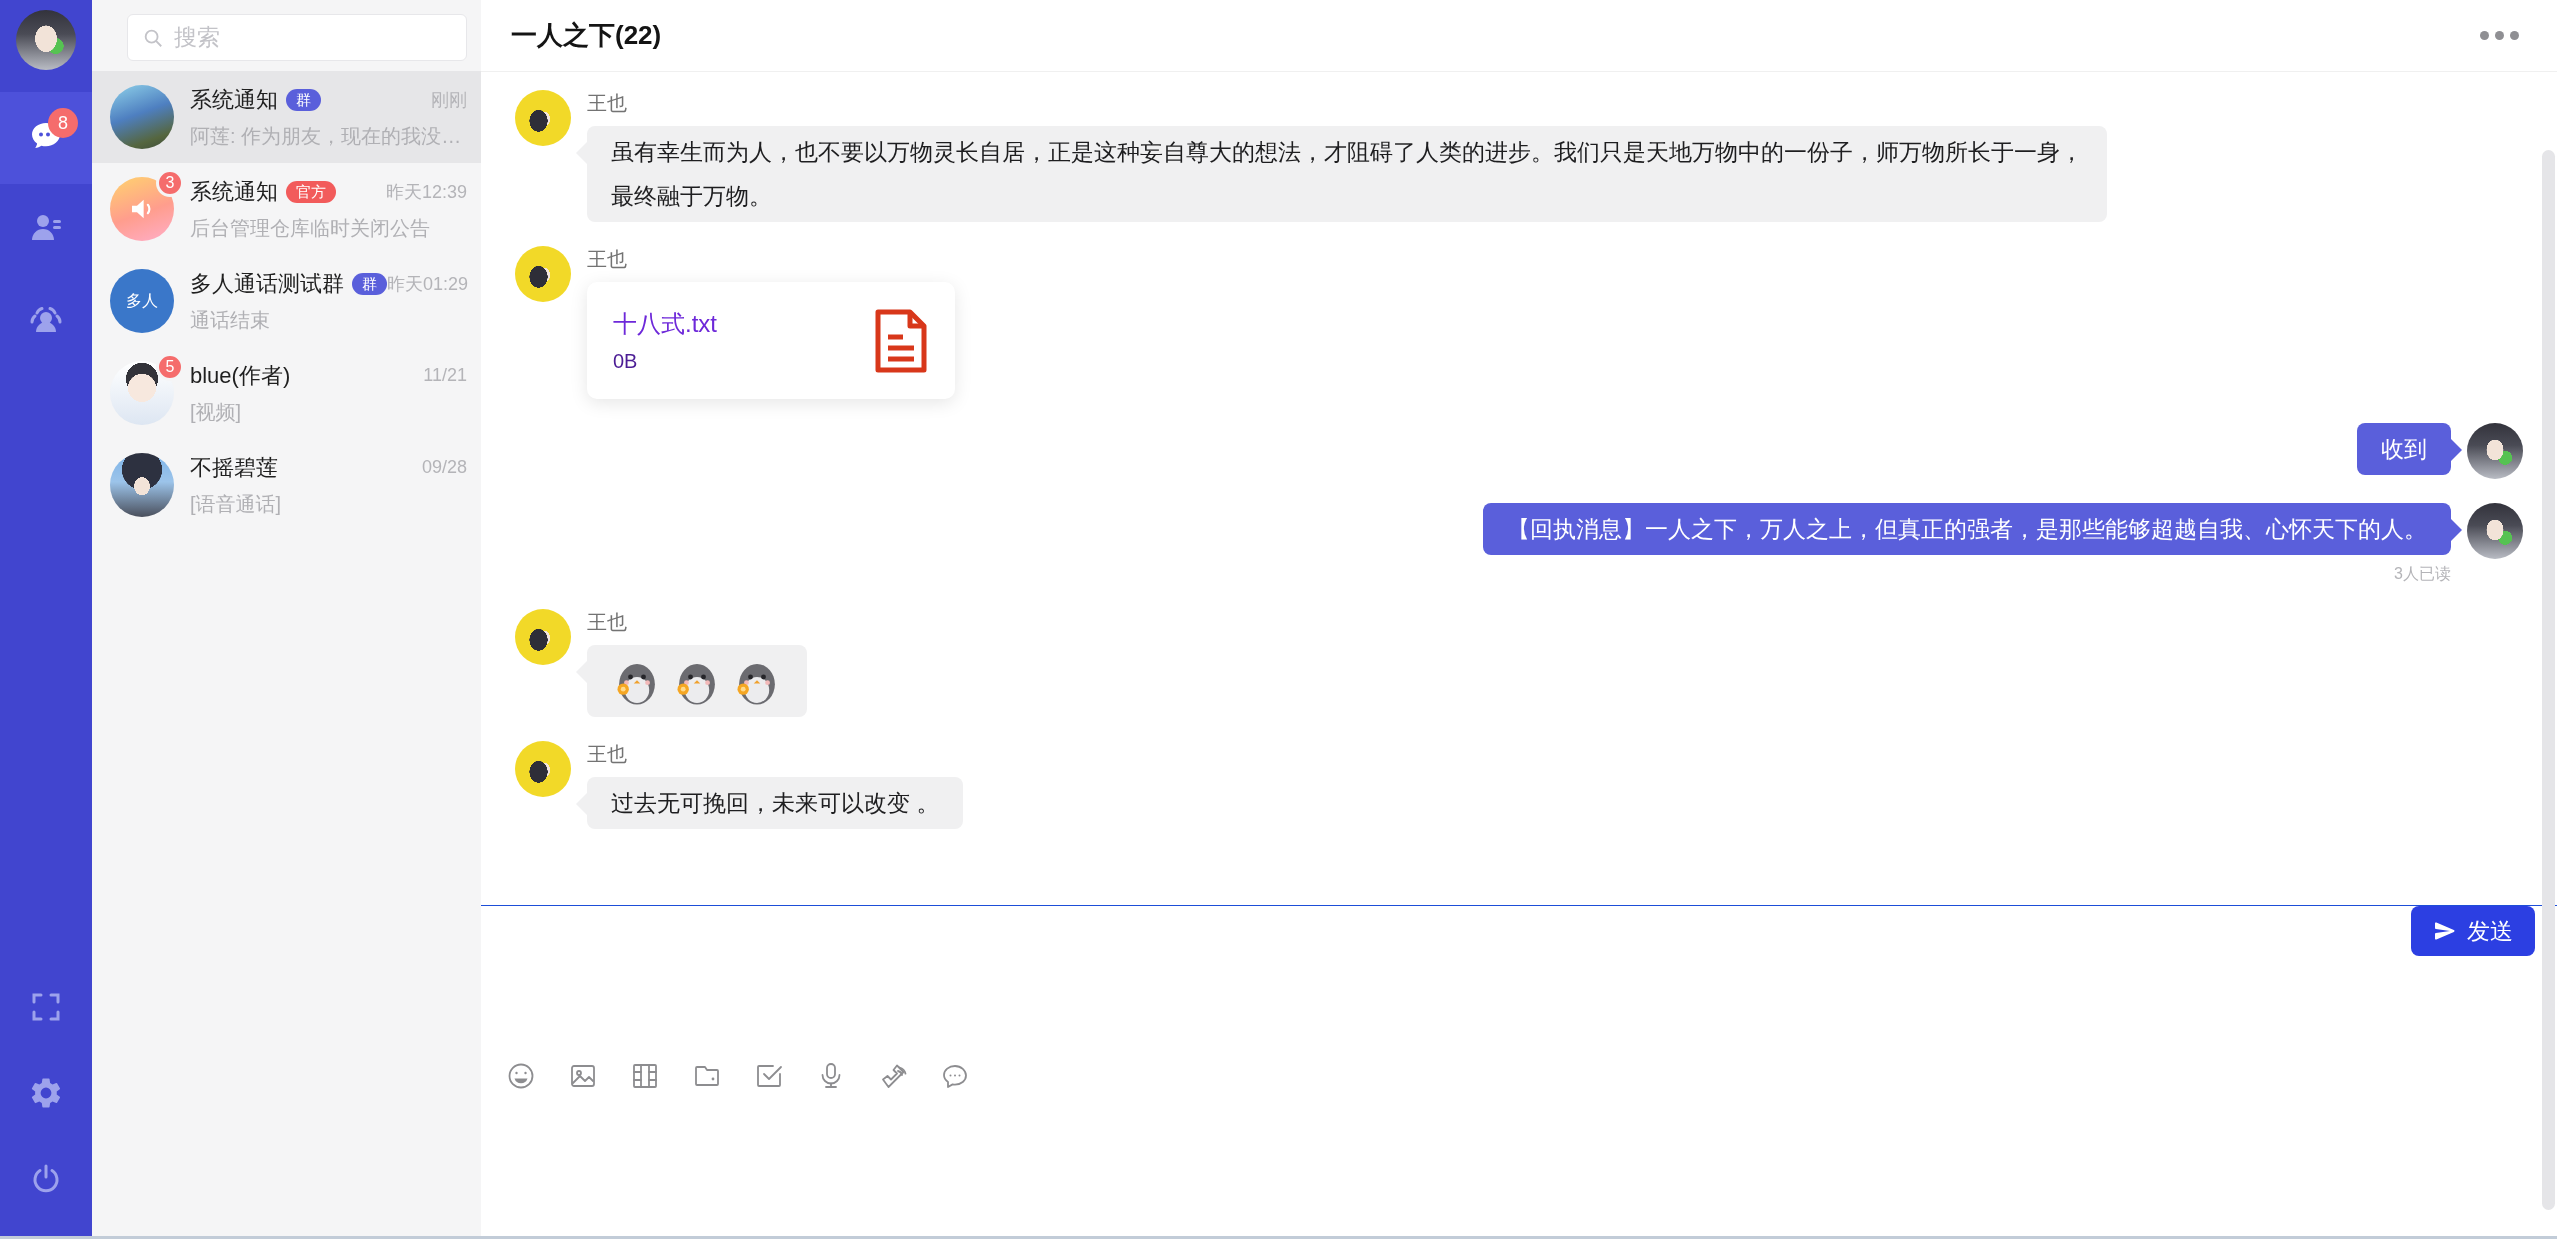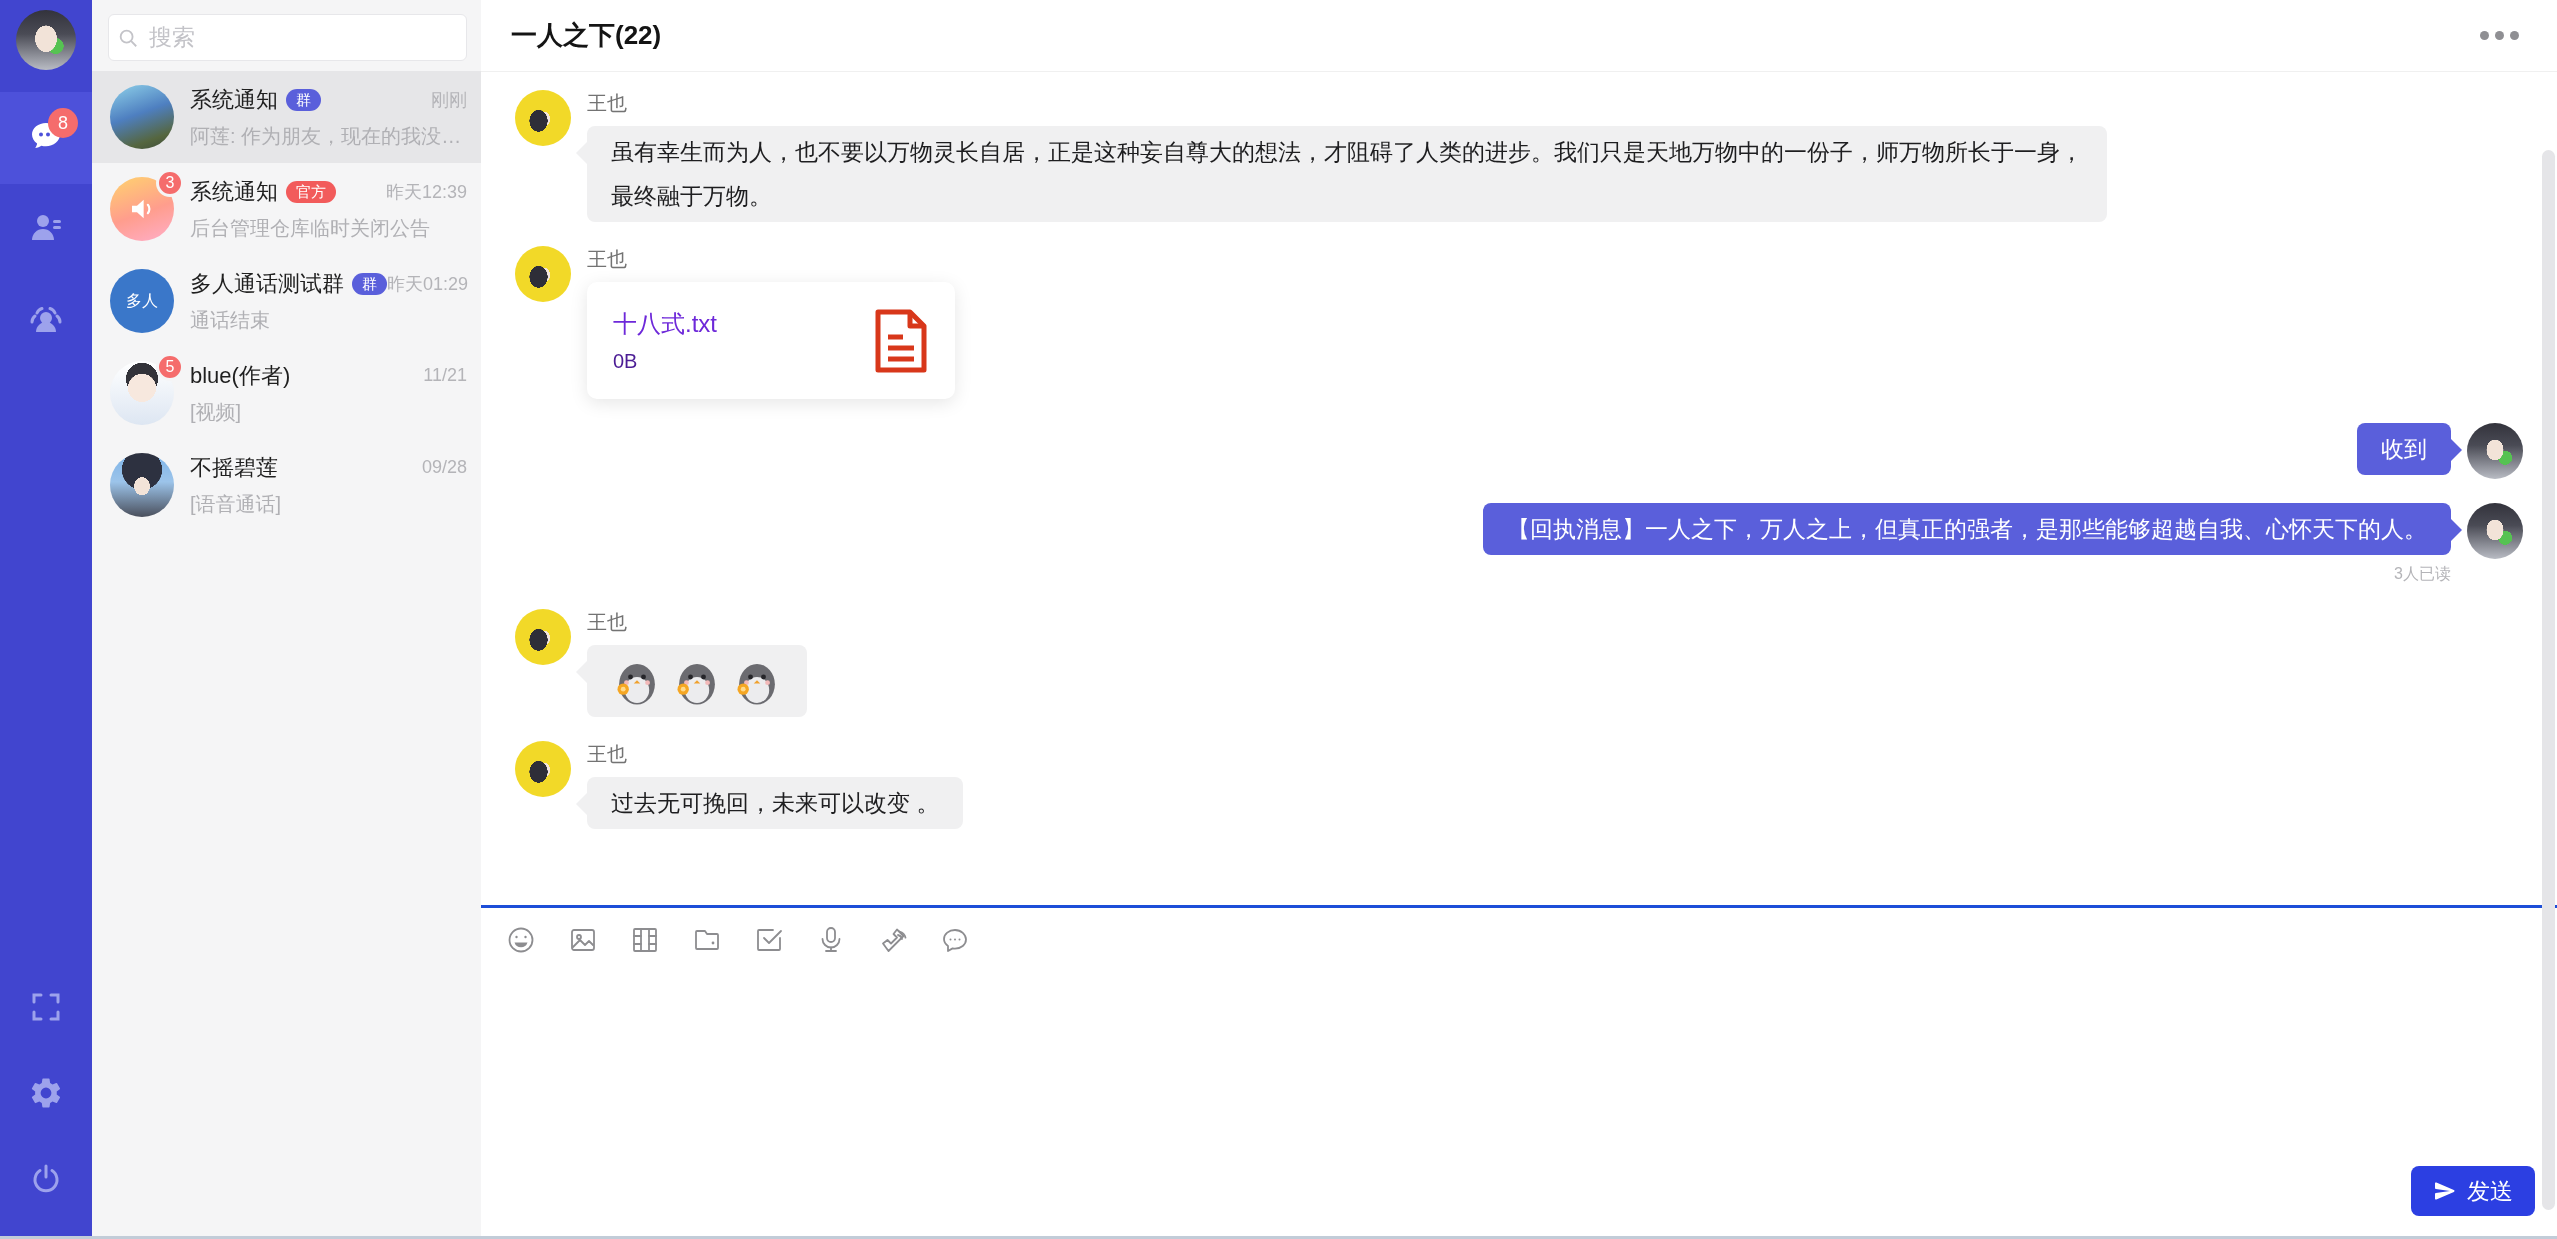--- a/index.html
+++ b/index.html
@@ -21,21 +21,21 @@
   .rail-badge { position:absolute; top:16px; right:14px; min-width:30px; height:30px; border-radius:15px;
     background:#f56c6c; color:#fff; font-size:18px; display:flex; align-items:center; justify-content:center; padding:0 6px; }
   .rail-spacer { flex:1; }
   .rail-bottom { width:100%; margin-bottom:12px; }
   .rail-bottom .rail-item { height:86px; }
 
   
   .convs { width:389px; background:#f5f5f6; flex-shrink:0; display:flex; flex-direction:column; }
   .search-wrap { padding:14px 14px 10px 16px; }
   .search-box { height:47px; background:#fff; border:1px solid #e7e7ea; border-radius:6px;
-    display:flex; align-items:center; padding:0 8px; }
+    display:flex; align-items:center; padding:0 14px;margin-left:19px; }
   .search-box svg { width:22px; height:22px; margin-right:10px; flex-shrink:0; }
   .search-box input { border:none; outline:none; flex:1; font-size:23px; color:#333; background:transparent;
     font-family:"Liberation Sans","DejaVu Sans",sans-serif; }
   .search-box input::placeholder { color:#c3c3c8; }
   .conv-list { flex:1; overflow:hidden; }
   .conv-item { height:92px; display:flex; align-items:center; padding:0 14px 0 18px; cursor:pointer; }
   .conv-item.selected { background:#e6e6e8; }
   .conv-avatar-wrap { position:relative; width:64px; height:64px; flex-shrink:0; }
   .conv-avatar { width:64px; height:64px; border-radius:50%; overflow:hidden;
     display:flex; align-items:center; justify-content:center; }
@@ -96,21 +96,21 @@
     padding:26px 26px; display:flex; align-items:center; cursor:pointer; }
   .file-meta { flex:1; min-width:0; }
   .file-name { font-size:24px; color:#6d28d9; }
   .file-size { font-size:20px; color:#4c1d95; margin-top:10px; }
   .file-icon { width:56px; height:64px; flex-shrink:0; margin-left:18px; }
 
   .sticker-bubble { display:flex; gap:8px; padding:10px 24px; }
   .sticker-bubble svg { width:52px; height:52px; }
 
   
-  .composer { height:331px; border-top:3px solid #1d4ed8; display:flex; flex-direction:column; flex-shrink:0; }
+  .composer { height:331px; border-top:1px solid #1d4ed8; display:flex; flex-direction:row; flex-shrink:0; }
   .toolbar { display:flex; align-items:center; gap:30px; padding:16px 24px 6px; }
   .toolbar .tbtn { width:32px; height:32px; cursor:pointer; display:flex; align-items:center; justify-content:center; }
   .toolbar svg { width:30px; height:30px; stroke:#8d8d90; fill:none; stroke-width:1.8; stroke-linecap:round; stroke-linejoin:round; }
   .composer-input { flex:1; padding:6px 24px; font-size:23px; color:#333; outline:none; }
   .composer-footer { display:flex; justify-content:flex-end; padding:0 22px 20px; }
   .send-btn { background:#2c3fe2; color:#fff; border:none; border-radius:8px; height:50px; padding:0 22px;
     font-size:23px; display:flex; align-items:center; gap:10px; cursor:pointer;
     font-family:"Liberation Sans","DejaVu Sans",sans-serif; }
   .send-btn svg { width:24px; height:24px; fill:#fff; }
 

